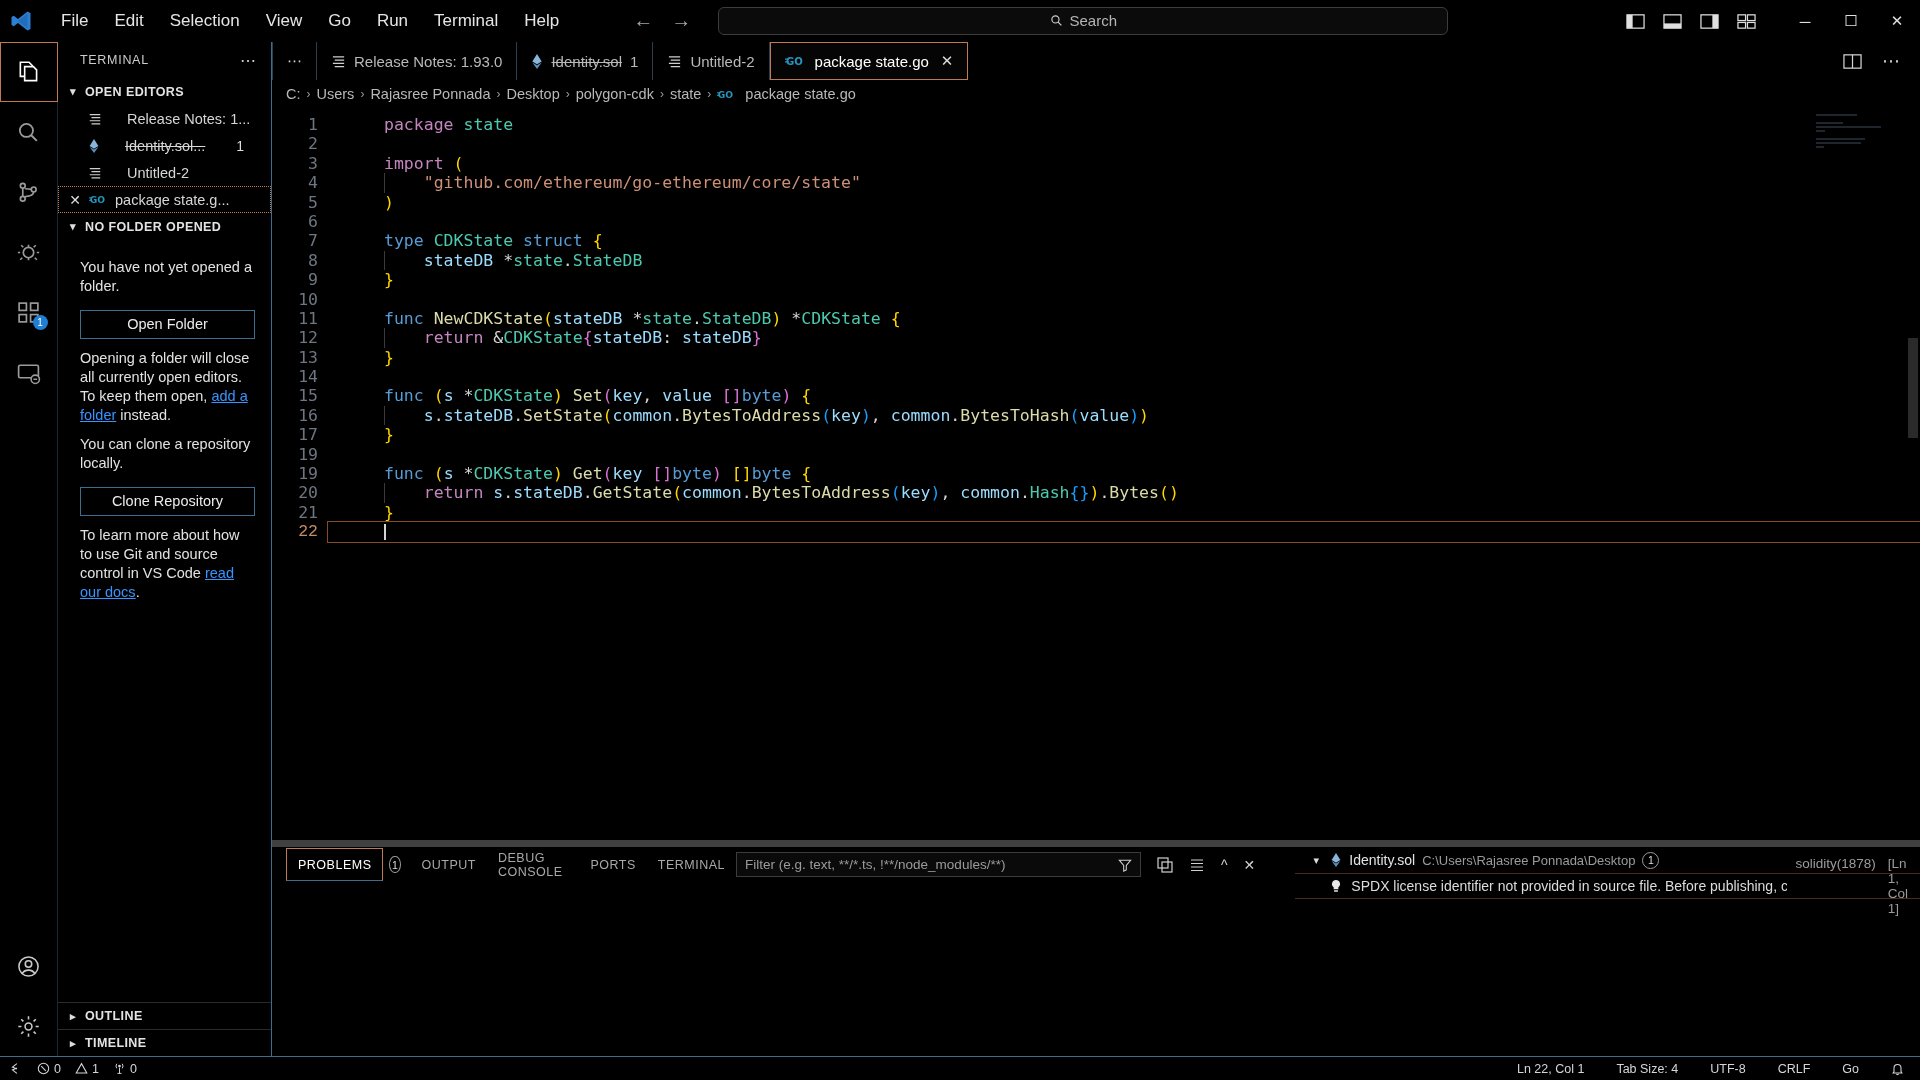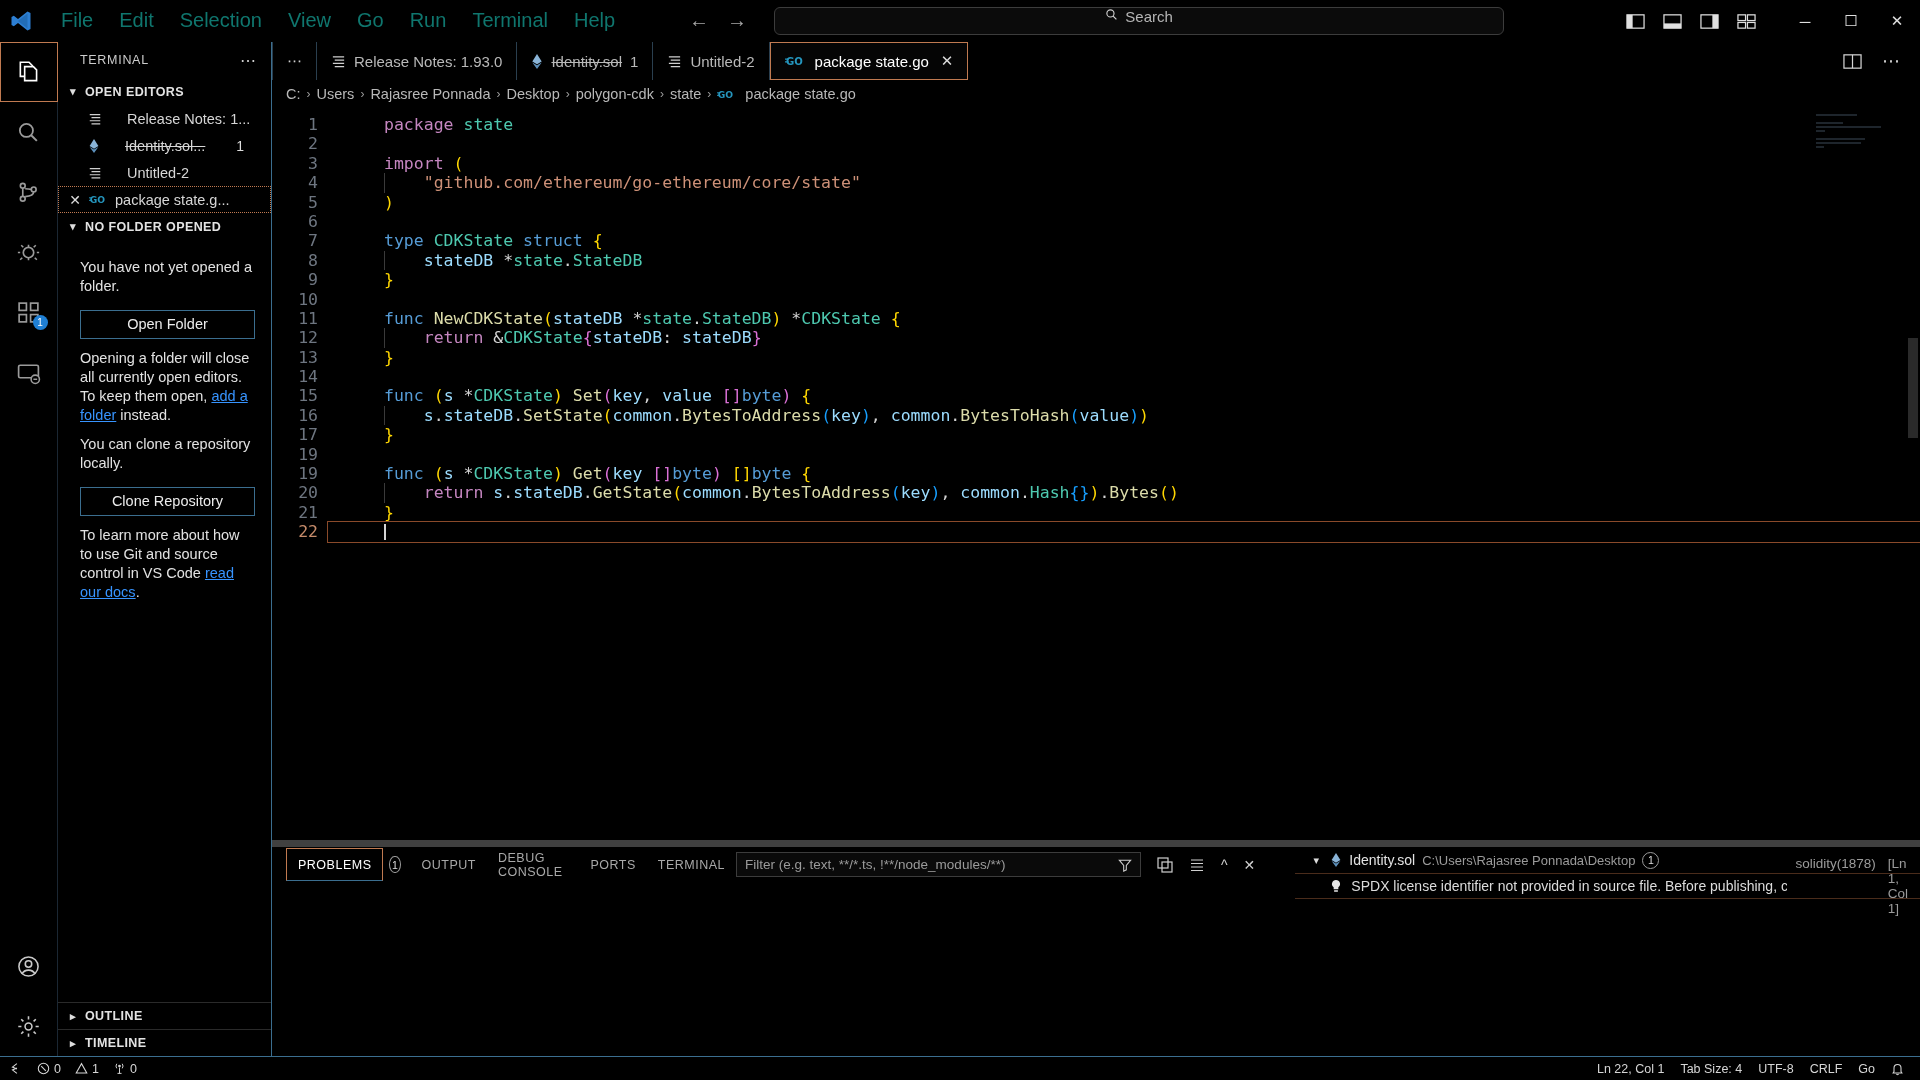--- a/index.html
+++ b/index.html
@@ -15,28 +15,28 @@
   
   .titlebar {
     height: 42px; flex: 0 0 42px;
     background: #000; display: flex; align-items: center;
     border-bottom: 1px solid #000;
     position: relative;
   }
   .vscode-logo { width: 42px; height: 42px; display:flex; align-items:center; justify-content:center; }
   .menu { display: flex; align-items: center; gap: 0px; margin-left: 6px; }
   .menu-item {
-    font-size: 20px; color: #0f766e; padding: 4px 13px; border-radius: 3px; cursor: default;
+    font-size: 17px; color: #e5e5e5; padding: 4px 13px; border-radius: 3px; cursor: default;
     white-space: nowrap;
   }
   .nav-arrows { display:flex; align-items:center; gap:16px; margin-left: 60px; }
   .nav-arrow { color: #a8a8a8; font-size: 20px; width:22px; text-align:center; }
   .cmdcenter {
     width: 730px; height: 28px; background: #0b0b0b; border: 1px solid #3c3c3c;
-    border-radius: 6px; display: flex; justify-content: center;
+    border-radius: 6px; display: flex; align-items: center; justify-content: center;
     gap: 7px; margin-left: 26px; font-size: 15px; color: #b5b5b5;
   }
   .win-right { position:absolute; right: 0; top:0; height: 42px; display:flex; align-items:center; }
   .layout-icons { display: flex; align-items: center; gap: 18px; margin-right: 26px; }
   .win-ctrl { width: 46px; height: 42px; display:flex; align-items:center; justify-content:center; color:#e0e0e0; font-size:15px;}
 
   
   .body-row { flex: 1 1 auto; display: flex; min-height: 0; }
 
   
@@ -107,21 +107,21 @@
 
   
   .editor { flex:1 1 auto; position:relative; display:flex; min-height:0; background:#000; overflow:hidden; }
   .gutter { width: 56px; flex:0 0 56px; text-align:right; padding-right:10px; }
   .codearea { flex:1 1 auto; position:relative; }
   .code, .gutter {
     font-family: "DejaVu Sans Mono", monospace; font-size: 16.5px; line-height: 19.4px;
     padding-top: 7px;
   }
   .ln { color:#6e7681; height:19.4px; }
-  .ln.cur { color:#c58b6a; }
+  .ln.cur { color:#c58b6a;font-family:Liberation Mono, monospace; }
   .cl { height:19.4px; white-space: pre; color:#d4d4d4; position: relative; padding-left: 56px; }
   .cl.current { outline: 1px solid #8a4a2a; }
   .ind { position:absolute; left:56px; top:0; width:1px; height:19.4px; background:#3a3a3a; }
   .cursor-caret { position:absolute; left:56px; top:2px; width:2px; height:16px; background:#d4d4d4; }
 
   .k-kw   { color:#c586c0; }   
   .k-kw2  { color:#569cd6; }   
   .k-type { color:#4ec9b0; }   
   .k-str  { color:#ce9178; }
   .k-fn   { color:#dcdcaa; }
@@ -151,21 +151,21 @@
   .pgroup .pth { color:#9b9b9b; font-size:13px; }
   .prow { height: 26px; display:flex; align-items:center; gap:8px; padding-left: 34px; font-size:14px; color:#dcdcdc; border-top:1px solid #4a2c1b; border-bottom:1px solid #4a2c1b; }
   .prow .src { margin-left:auto; color:#9b9b9b; font-size:13.5px; padding-right: 12px; display:flex; gap:12px;}
 
   
   .statusbar {
     height: 24px; flex:0 0 24px; background:#000; border-top:1px solid #3b6e8f;
     display:flex; align-items:center; font-size:12.5px; color:#d6d6d6; padding: 0 10px;
   }
   .sb-left { display:flex; align-items:center; gap: 14px; }
-  .sb-right { margin-left:auto; display:flex; align-items:center; gap: 16px; padding-right: 6px;}
+  .sb-right { margin-left:auto; display:flex; align-items:center; gap: 32px; padding-right: 6px;}
   .si { display:flex; align-items:center; gap:4px; }
   svg { display:block; }
 </style>
 </head>
 <body>
 
 <div id="app">
 
   <div class="titlebar">
     <div class="vscode-logo">

